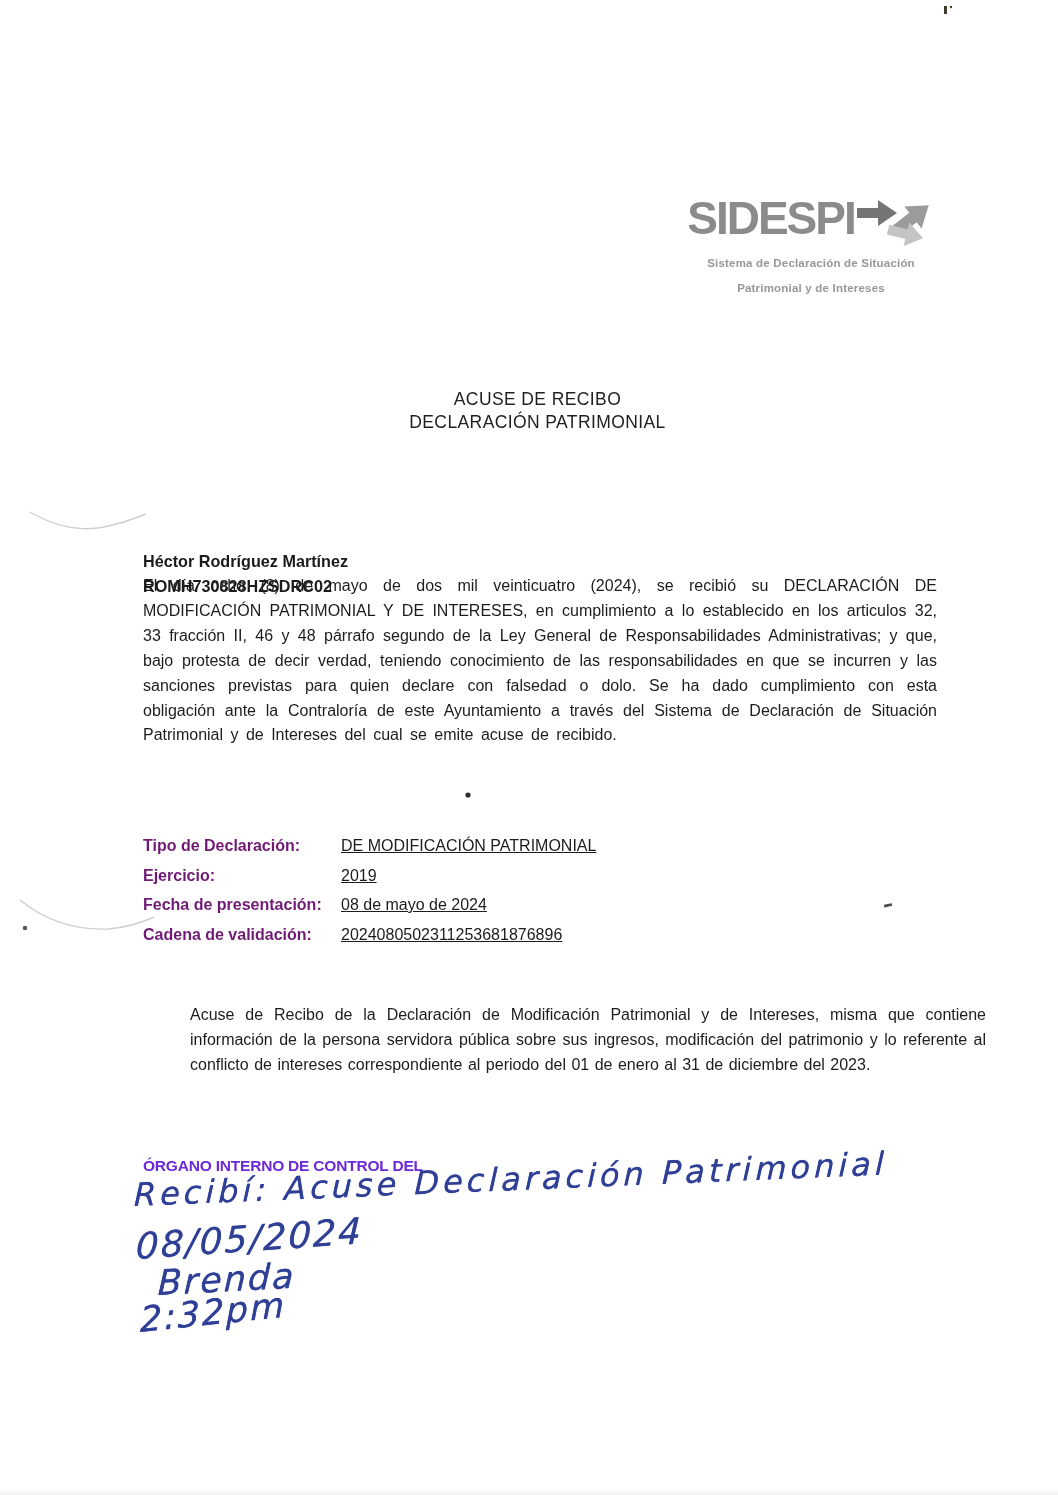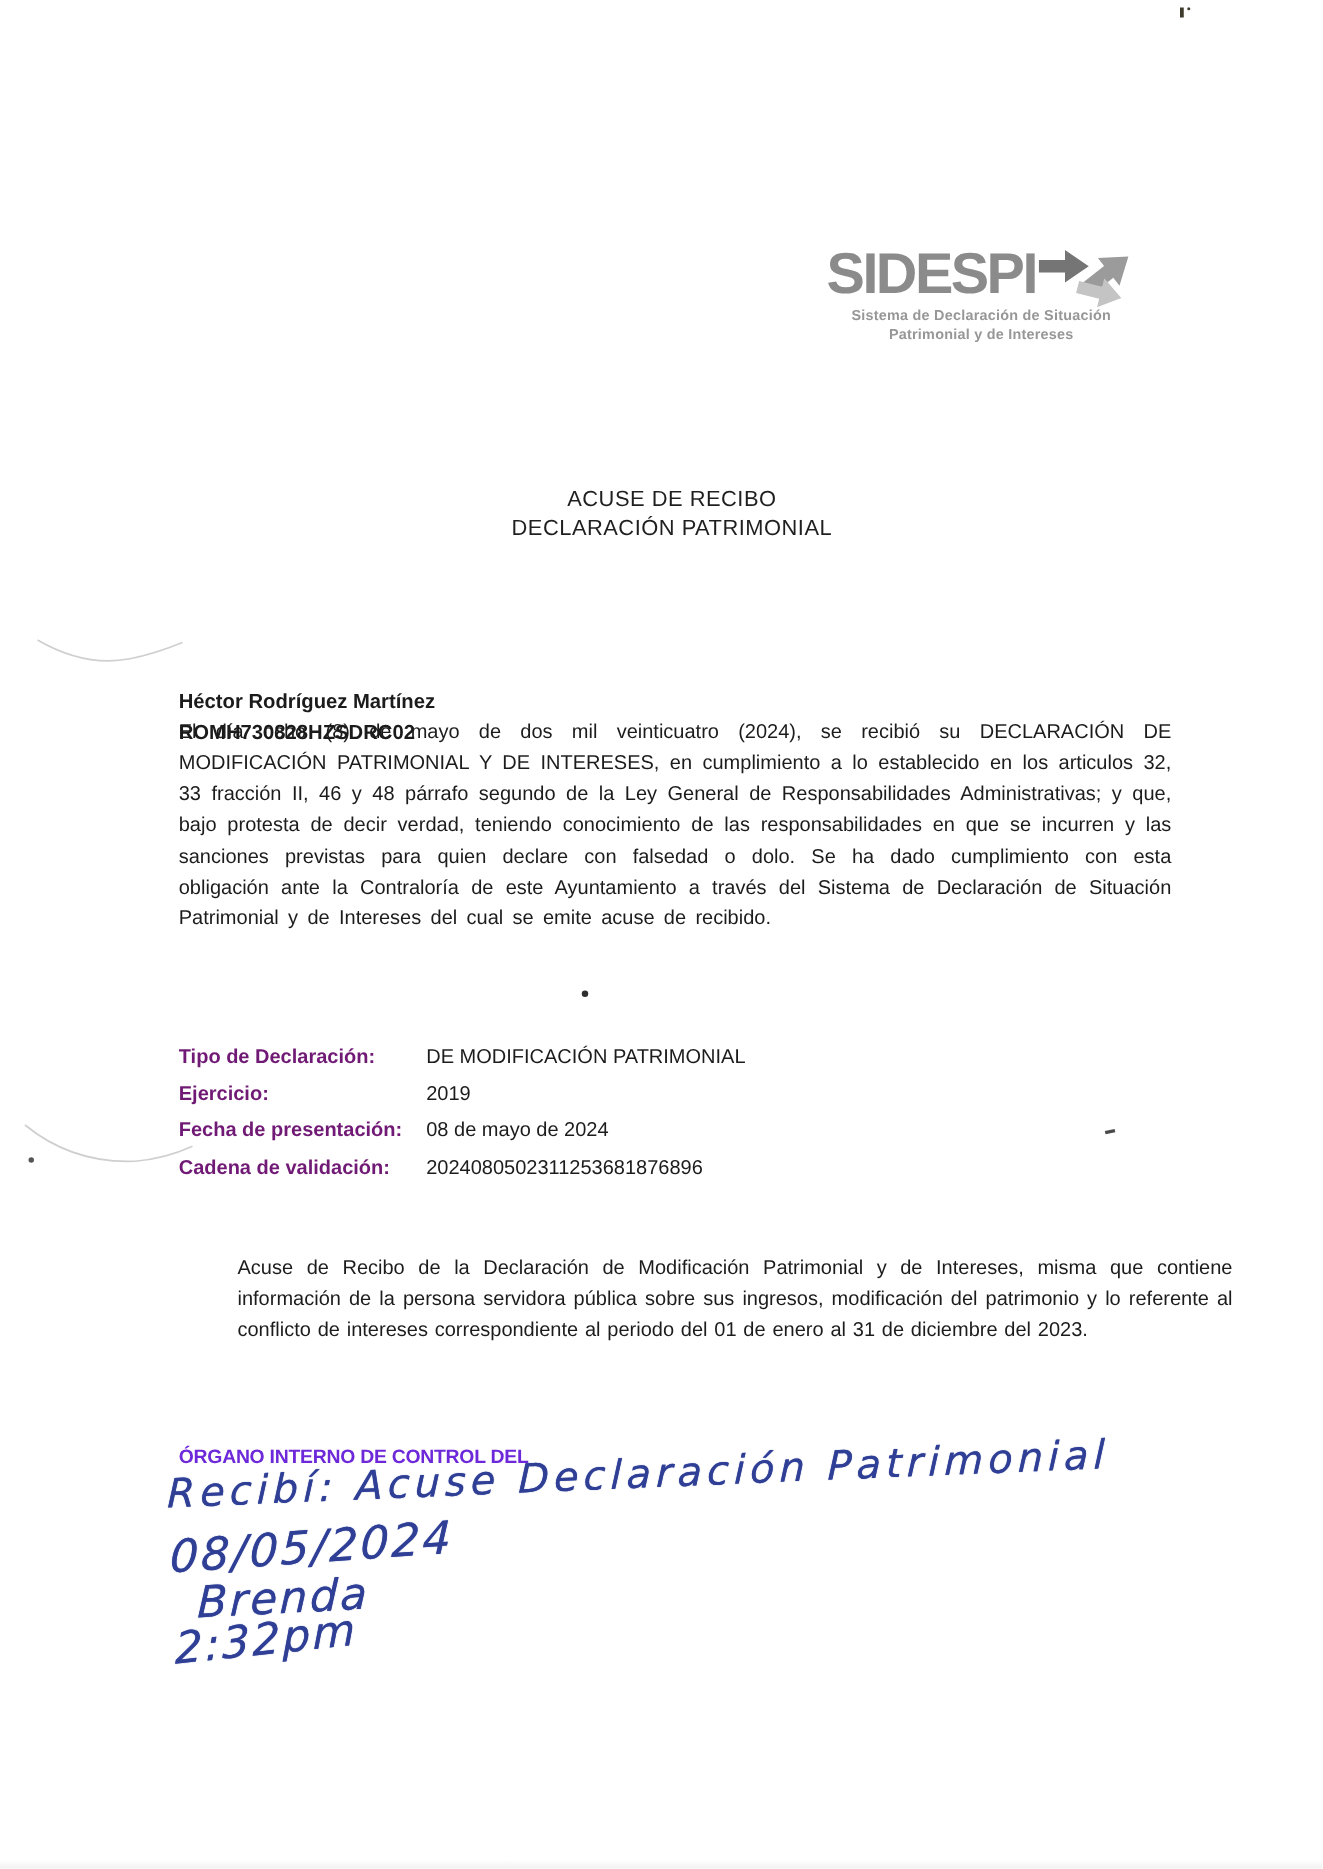--- a/index.html
+++ b/index.html
@@ -8,31 +8,32 @@
     position:relative;
     width:1058px; height:1495px;
     margin:0 auto;
     background:#ffffff;
     font-family:"Liberation Sans","DejaVu Sans",sans-serif;
     color:#1d1d1d;
     overflow:hidden;
   }
 
   
-  .logo { position:absolute; left:655px; top:190px; width:260px; text-align:center; }
+  .logo { position:absolute; left:681px; top:190px; width:260px; text-align:center; }
   .logo-row { display:flex; align-items:center; justify-content:center; height:56px; }
   .logo-text {
     font-weight:bold; font-size:46px; letter-spacing:-2px;
     color:#8b8b8b;
     font-family:"Liberation Sans",sans-serif;
   }
   .logo-arrows { margin-left:2px; margin-top:-4px; }
   .logo-sub {
     font-size:11.5px; line-height:15px; color:#979797; font-weight:bold;
     letter-spacing:0.2px;
+    margin-top:10px;
   }
 
   
   .doc-title {
     position:absolute; left:0; top:388px; width:1075px;
     text-align:center; font-size:17.5px; line-height:23px;
     letter-spacing:0.4px; color:#1f1f1f;
   }
 
   
@@ -50,21 +51,21 @@
   .para2 {
     position:absolute; left:143px; top:1002px; width:796px;
     font-size:16px; line-height:25px; text-align:justify;
     word-spacing:1px; color:#1c1c1c;margin-left:47px;
   }
 
   
   .details { position:absolute; left:143px; top:831px; width:700px; }
   .detail-row { display:flex; line-height:29.5px; font-size:16px; }
   .detail-label { width:198px; font-weight:bold; color:#701a75; flex:none; }
-  .detail-value { color:#1c1c1c; }
+  .detail-value { color:#1c1c1c;text-decoration:underline; }
 
   
   .office-heading {
     position:absolute; left:143px; top:1157px;
     font-weight:bold; font-size:15.5px; letter-spacing:-0.2px; color:#6d28d9;
   }
 
   
   .hw {
     position:absolute;

